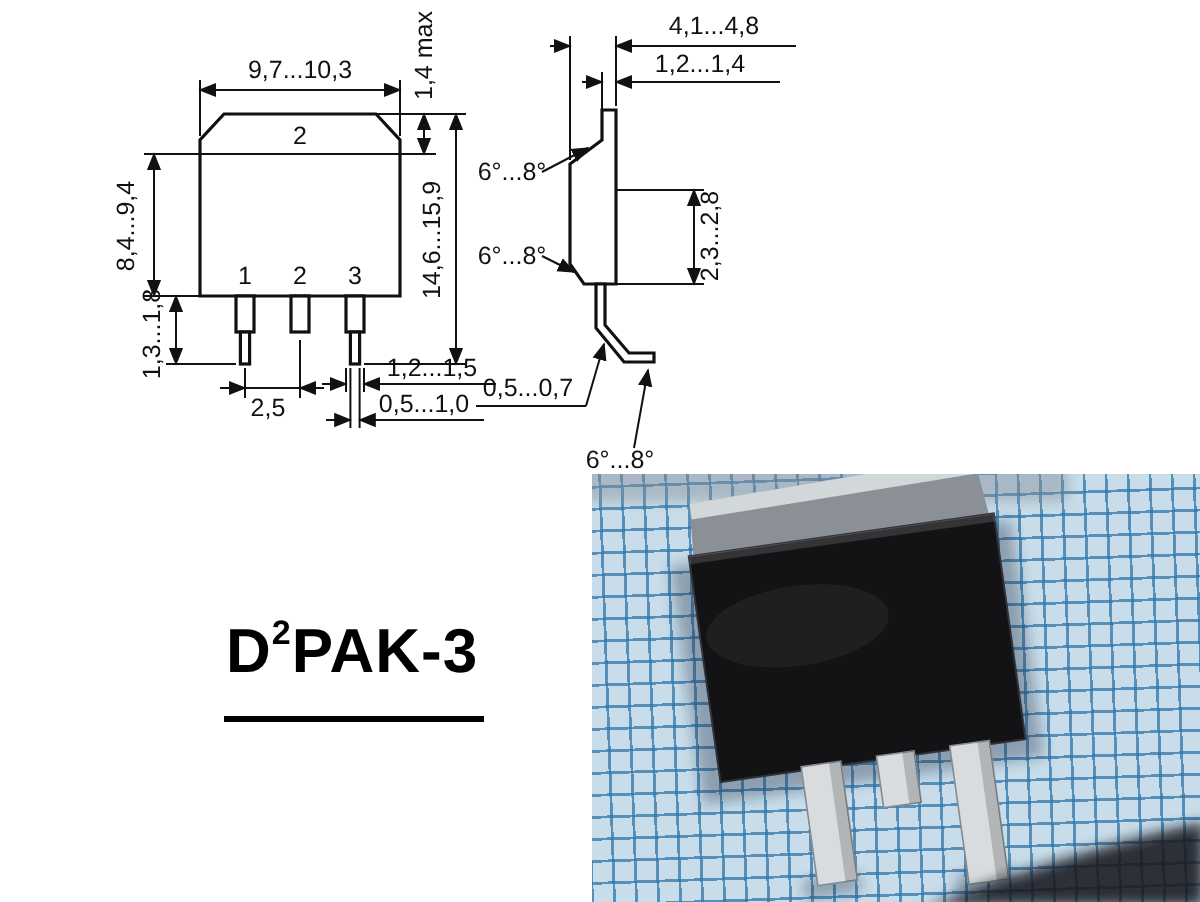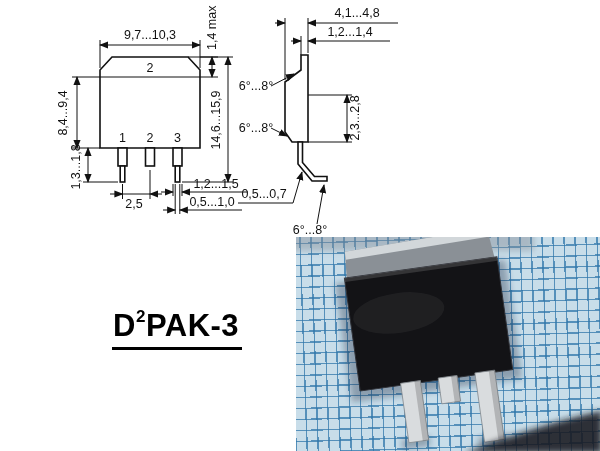--- a/index.html
+++ b/index.html
@@ -9,21 +9,21 @@
   }
   .drawing-svg{position:absolute;left:0;top:0;}
   .drawing-svg text{fill:#111;font-size:12.5px;font-family:"Liberation Sans",sans-serif;}
   .outline{fill:#ffffff;stroke:#111;stroke-width:1.6;}
   .thin{stroke:#111;stroke-width:1;fill:none;}
   .dim{stroke:#111;stroke-width:1;fill:none;}
 
   .pkg-label{
     position:absolute;left:112px;top:310px;
     font-size:31px;font-weight:bold;color:#000;
-    border-bottom:3px solid #000;padding:0 3px 4px 1px;line-height:1.05;
+    border-bottom:3px solid #000;padding:0 3px 15px 1px;line-height:1.05;
     letter-spacing:0.5px;
   }
   .pkg-label sup{font-size:0.55em;position:relative;top:-0.15em;}
 
   .photo{
     position:absolute;left:296px;top:237px;width:304px;height:214px;
     overflow:hidden;background:#c8dde9;
   }
   .paper{
     position:absolute;left:-26px;top:-26px;width:360px;height:270px;

